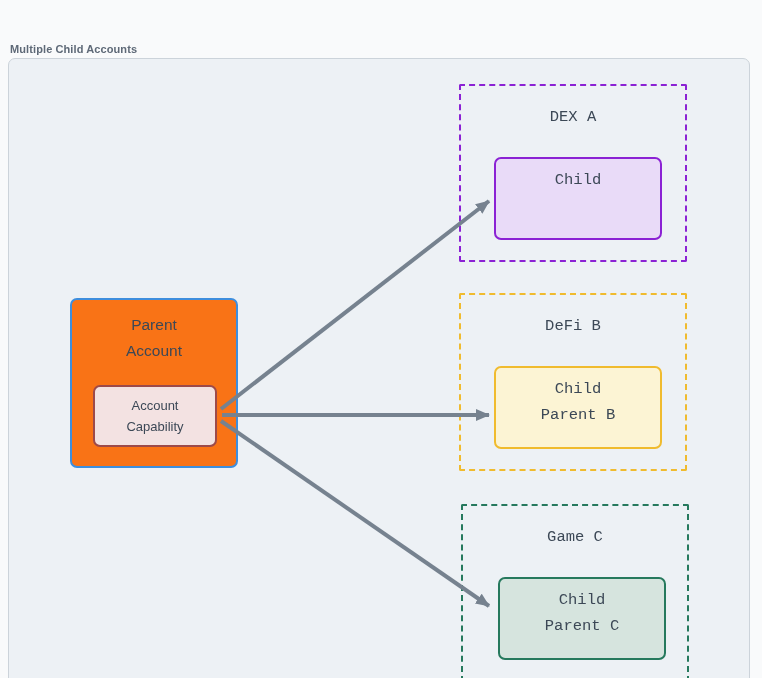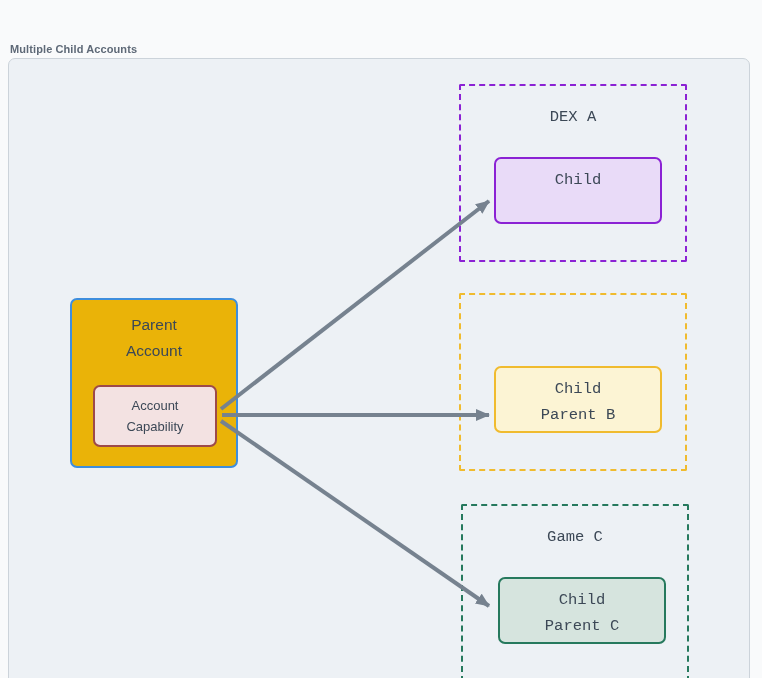--- a/index.html
+++ b/index.html
@@ -76,21 +76,21 @@
   .zone-game { left: 461px; top: 464px; }
 
   .zone-title {
     position: absolute; left: 0; top: 18px; width: 100%;
     text-align: center;
     font-size: 15.5px; font-weight: 500; line-height: 26px;
     color: #3c4856;
   }
   .child-box {
     position: absolute; left: 33px; top: 71px;
-    width: 168px; height: 67px;
+    width: 168px; height: 83px;
     border: 2px solid #888;
     border-radius: 7px;
     box-sizing: border-box;
   }
   .zone-game .child-box { left: 35px; }
   .child-label {
     margin-top: 8px;
     text-align: center;
     font-size: 15.5px; font-weight: 500; line-height: 26px;
     color: #3c4856;
@@ -98,21 +98,21 @@
 </style>
 </head>
 <body>
 
 <div class="stage">
 
   <div class="outer-title">Multiple Child Accounts</div>
 
   <div class="container"></div>
 
-  <div class="parent-box" style="background: #eab308; border-color: rgb(62, 142, 221);">
+  <div class="parent-box" style="background: #f97316; border-color: rgb(62, 142, 221);">
     <div class="parent-label">
       <div>Parent</div>
       <div>Account</div>
     </div>
     <div class="capability-box" style="background: rgb(243, 226, 226); border-color: rgb(157, 74, 74);">
       <div class="capability-label">
         <div>Account</div>
         <div>Capability</div>
       </div>
     </div>
@@ -121,20 +121,21 @@
   <div class="zone zone-dex" style="border-color: rgb(139, 34, 212);">
     <div class="zone-title">DEX A</div>
     <div class="child-box" style="border-color: rgb(139, 34, 212); background: rgb(233, 219, 248);">
       <div class="child-label">
         <div>Child</div>
       </div>
     </div>
   </div>
 
   <div class="zone zone-defi" style="border-color: rgb(240, 187, 46);">
+    <div class="zone-title">DeFi B</div>
     <div class="child-box" style="border-color: rgb(240, 187, 46); background: rgb(252, 244, 212);">
       <div class="child-label">
         <div>Child</div>
         <div>Parent B</div>
       </div>
     </div>
   </div>
 
   <div class="zone zone-game" style="border-color: rgb(38, 121, 93);">
     <div class="zone-title">Game C</div>

